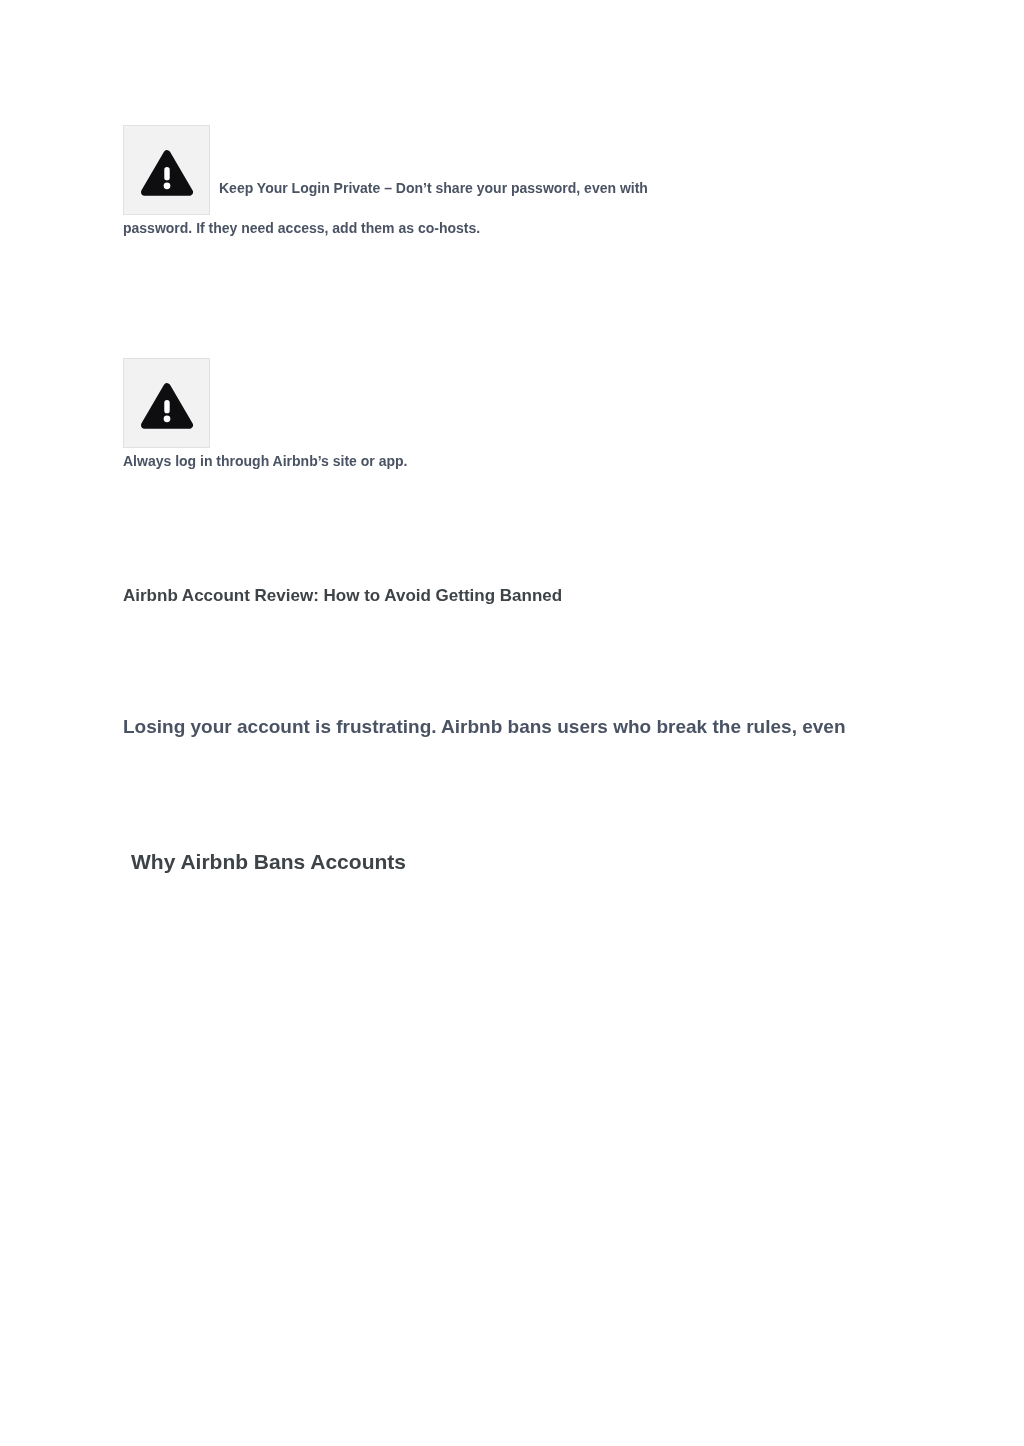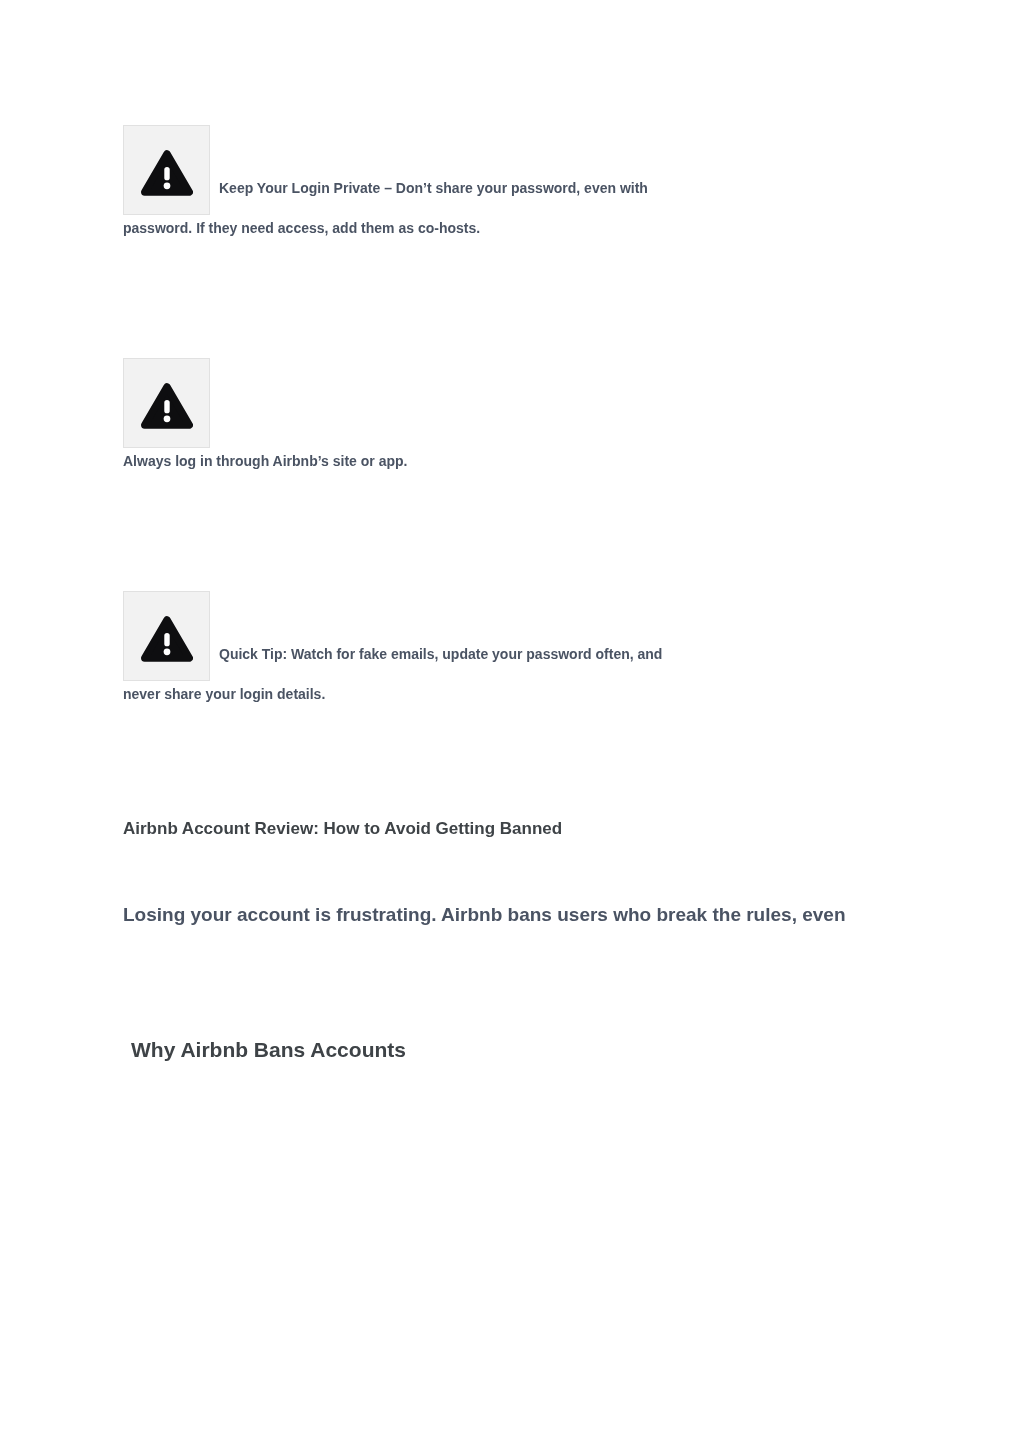--- a/index.html
+++ b/index.html
@@ -44,21 +44,21 @@
   .article-title {
     margin: 107px 0 0 0;
     font-size: 17px;
     line-height: 30px;
     font-weight: bold;
     color: var(--heading-color, #3e4347);
     white-space: nowrap;
   }
   
   .intro {
-    margin: 58px 0 0 0;
+    margin: 103px 0 0 0;
     font-size: 19px;
     line-height: 26px;
     font-weight: bold;
     color: var(--body-color, #4a5363);
   }
   .intro span { display: block; white-space: nowrap; }
   
   .section-heading {
     margin: 109px 0 0 8px;
     font-size: 21px;
@@ -88,30 +88,20 @@
     <span class="iconbox">
         <svg width="52" height="48" viewBox="0 0 24 22" aria-hidden="true">
       <path d="M12 2.2 L22.3 19.8 L1.7 19.8 Z" fill="#0e0e10" stroke="#0e0e10" stroke-width="3.4" stroke-linejoin="round"></path>
       <rect x="10.75" y="8.2" width="2.5" height="6.2" rx="1.25" fill="#ffffff"></rect>
       <circle cx="12" cy="16.9" r="1.55" fill="#ffffff"></circle>
     </svg>
       </span>
     <span class="line2">Always log in through Airbnb’s site or app.</span>
   </p>
 
-  <p class="warn b3">
-    <span class="iconbox">
-        <svg width="52" height="48" viewBox="0 0 24 22" aria-hidden="true">
-      <path d="M12 2.2 L22.3 19.8 L1.7 19.8 Z" fill="#0e0e10" stroke="#0e0e10" stroke-width="3.4" stroke-linejoin="round"></path>
-      <rect x="10.75" y="8.2" width="2.5" height="6.2" rx="1.25" fill="#ffffff"></rect>
-      <circle cx="12" cy="16.9" r="1.55" fill="#ffffff"></circle>
-    </svg>
-      </span><span class="line1">Quick Tip: Watch for fake emails, update your password often, and</span>
-    <span class="line2">never share your login details.</span>
-  </p>
 
   <h1 class="article-title">Airbnb Account Review: How to Avoid Getting Banned</h1>
 
   <p class="intro">
     <span>Losing your account is frustrating. Airbnb bans users who break the rules, even</span>
   </p>
 
   <h2 class="section-heading">Why Airbnb Bans Accounts</h2>
 
 </div>

